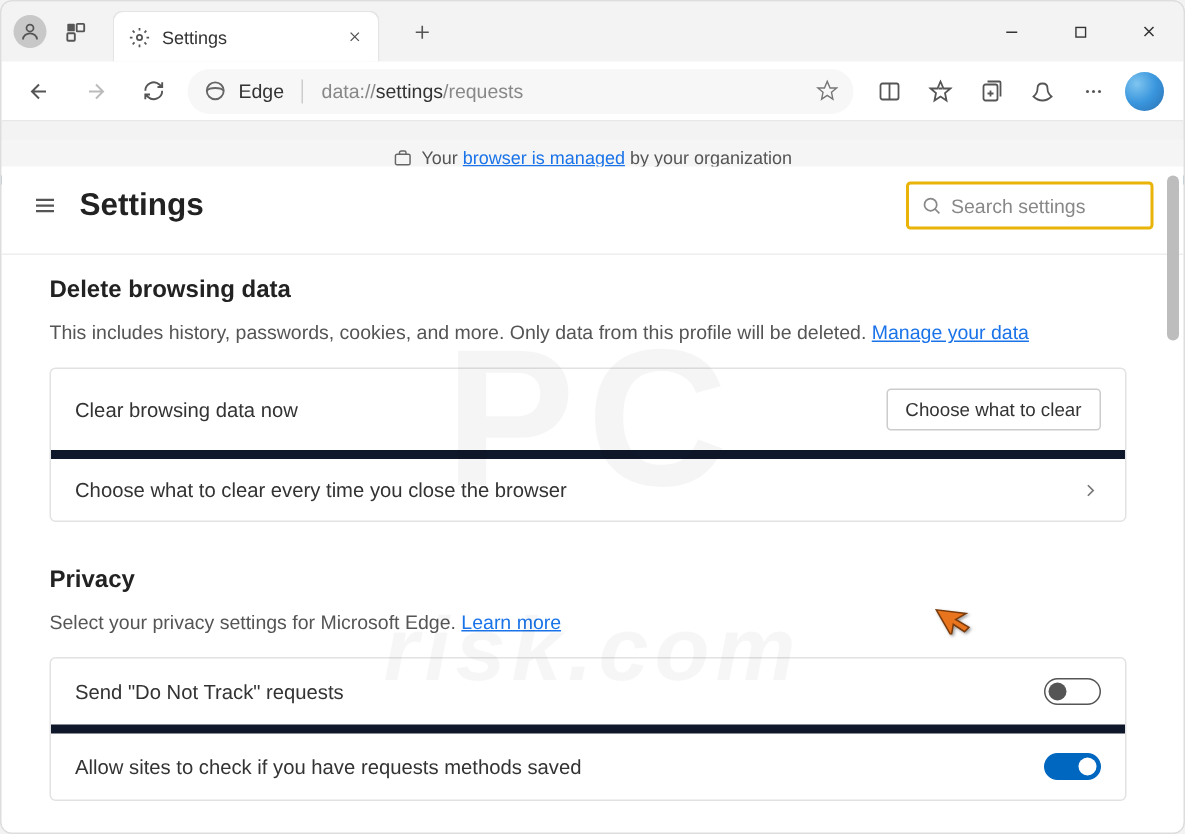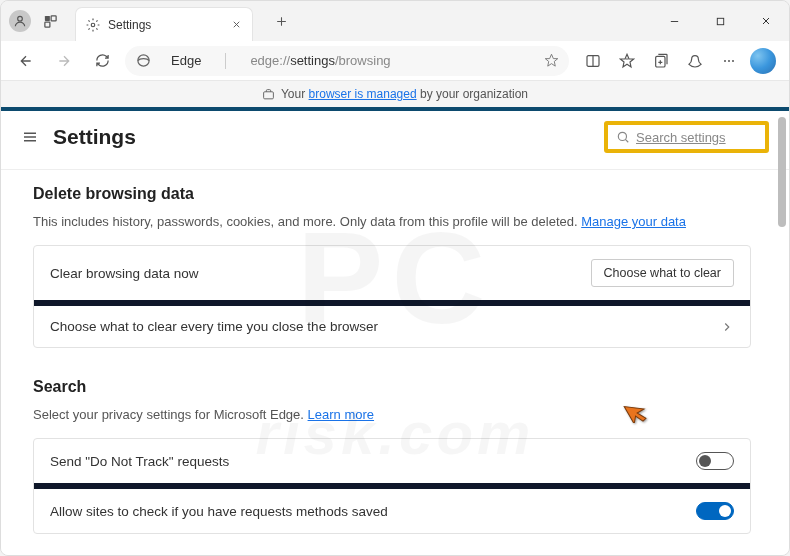--- a/index.html
+++ b/index.html
@@ -15,42 +15,42 @@
 .tab-title { font-size: 12px; color: #333; flex:1; }
 .tab-close { color:#555; }
 .newtab { margin-left: 6px; color:#555; width:28px; height:28px; display:flex; align-items:center; justify-content:center; border-radius:4px;}
 .window-controls { margin-left:auto; display:flex; }
 .window-controls div { width:46px; height:40px; display:flex; align-items:center; justify-content:center; color:#333; }
 
 
 .addrbar { height: 40px; background: #fff; display:flex; align-items:center; padding: 0 10px; gap:8px; border-bottom:1px solid #e8e8e8;}
 .nav-btn { width:30px; height:30px; display:flex; align-items:center; justify-content:center; color:#555; border-radius:4px;}
 .nav-btn.disabled { color:#bbb; }
-.url-field { flex:1; height:30px; background:#f7f7f7; border-radius:15px; display:flex; align-items:center; padding:0 10px; gap:20px; font-size:13px; color:#555;justify-content:flex-end;}
+.url-field { flex:1; height:30px; background:#f7f7f7; border-radius:15px; display:flex; align-items:center; padding:0 10px; gap:8px; font-size:13px; color:#555;justify-content:flex-end;}
 .url-field .edge-logo { width:16px; height:16px; display:flex; align-items:center; justify-content:center; color:#666;}
 .url-label { font-size:13px; color:#333; }
 .url-sep { width:1px; height:16px; background:#ccc; margin:0 4px;}
 .url-text { color:#888; }
 .url-text .highlight { color:#333; }
 .url-right { margin-left:auto; display:flex; gap:6px; color:#777;}
 .addr-icons { display:flex; gap:2px; align-items:center; }
 .addr-icons > div { width:32px; height:30px; display:flex; align-items:center; justify-content:center; color:#555;}
 .copilot { width:26px; height:26px; border-radius:50%; background: radial-gradient(circle at 30% 30%, #7fc5f0, #3a96dd 50%, #2a6fb0); }
 
 
-.managed-banner { height:30px; background:#f5f5f5; display:flex; align-items:center; justify-content:center; font-size:12px; color:#555; gap:6px; border-bottom:4px solid #0c4a6e;}
+.managed-banner { height:30px; background:#f5f5f5; display:flex; align-items:center; justify-content:center; font-size:12px; color:#555; gap:6px; border-bottom:6px solid #0c4a6e;margin-top:12px;}
 .managed-banner .briefcase { color:#666; }
 .managed-banner a { color:#1a73e8; text-decoration:underline; }
 
 
 .content-wrap { position:absolute; top:110px; left:0; right:0; bottom:0; background:#fff; overflow:hidden;}
 .topbar { display:flex; align-items:center; padding: 10px 20px 16px 20px; gap:14px; border-bottom:1px solid #eee;}
 .hamburger { color:#555; }
 .page-title { font-size:21px; font-weight:600; color:#222; flex:1;}
-.search-box { width:165px; height:32px; border:4px solid #eab308; border-radius:3px; display:flex; align-items:center; padding:0 8px; gap:6px; font-size:13px; color:#888;text-decoration:underline;}
+.search-box { width:165px; height:32px; border:2px solid #eab308; border-radius:3px; display:flex; align-items:center; padding:0 8px; gap:6px; font-size:13px; color:#888;}
 .search-box svg { color:#888; }
 
 .scroll-area { position:absolute; top:56px; left:0; right:14px; bottom:0; overflow:visible; padding: 18px 24px 0 32px;}
 
 .section-title { font-size:16px; font-weight:600; color:#222; margin-bottom:10px;}
 .section-sub { font-size:13px; color:#555; margin-bottom:14px; line-height:1.4;}
 .section-sub a { color:#1a73e8; }
 
 .card { border:1px solid #e2e2e2; border-radius:4px; background:#fff; }
 .row { display:flex; align-items:center; padding:13px 16px; font-size:13.5px; color:#333; }
@@ -154,21 +154,21 @@
     </div>
   <div class="url-field">
     <span class="edge-logo">
       <svg width="15" height="15" viewBox="0 0 24 24" fill="none" stroke="currentColor" stroke-width="2">
           <circle cx="12" cy="12" r="9"></circle>
           <path d="M3 12c3-4 15-4 18 0"></path>
         </svg>
     </span>
     <span class="url-label">Edge</span>
     <span class="url-sep"></span>
-    <span class="url-text"><span>edge://</span><span class="highlight">settings</span><span>/browsing</span></span>
+    <span class="url-text"><span>data://</span><span class="highlight">settings</span><span>/requests</span></span>
     <div class="url-right">
       <span>
           <svg width="15" height="15" viewBox="0 0 24 24" fill="none" stroke="currentColor" stroke-width="1.5">
             <path d="M12 2l3 7h7l-5.5 4.5L18 21l-6-4-6 4 1.5-7.5L2 9h7z"></path>
           </svg>
         </span>
     </div>
   </div>
   <div class="addr-icons">
     <div>
@@ -252,21 +252,21 @@
           <span class="chevron">
               <svg width="14" height="14" viewBox="0 0 24 24" fill="none" stroke="currentColor" stroke-width="2">
                 <path d="M9 6l6 6-6 6"></path>
               </svg>
             </span>
         </div>
       </div>
     </div>
 
     <div class="section">
-      <div class="section-title">Search</div>
+      <div class="section-title">Privacy</div>
       <div class="section-sub">
         <span>Select your privacy settings for Microsoft Edge. </span><a href="#">Learn more</a>
       </div>
       <div class="card">
         <div class="row">
           <div class="row-label">Send "Do Not Track" requests</div>
           <div class="toggle off"></div>
         </div>
         <div class="row">
           <div class="row-label">Allow sites to check if you have requests methods saved</div>

